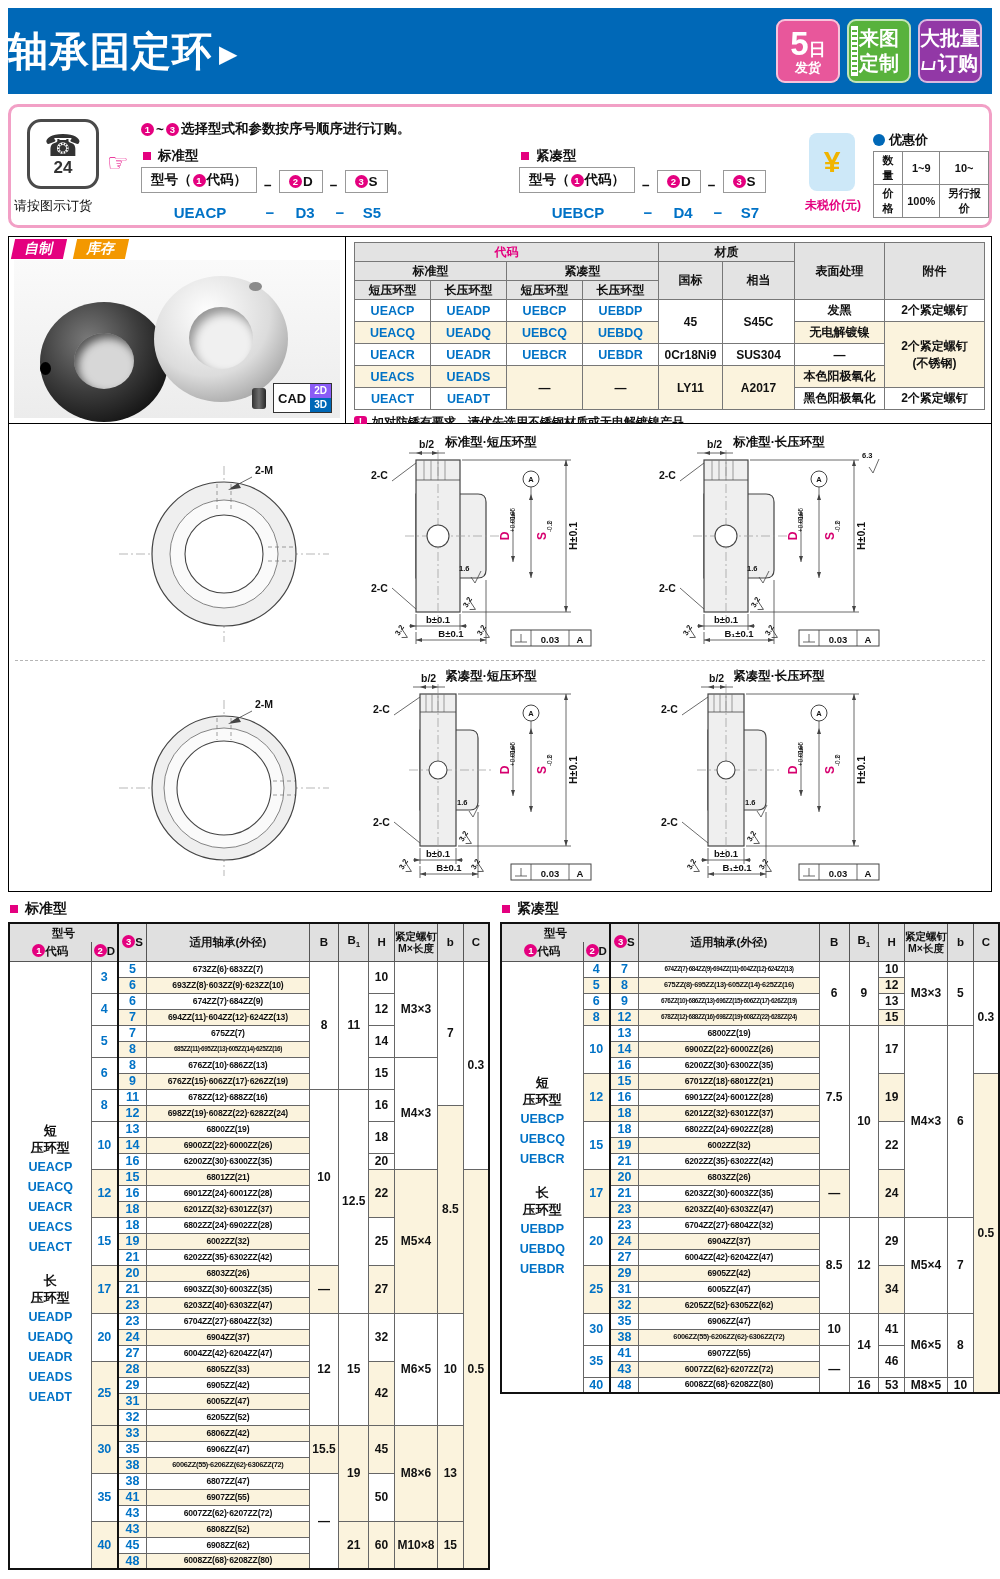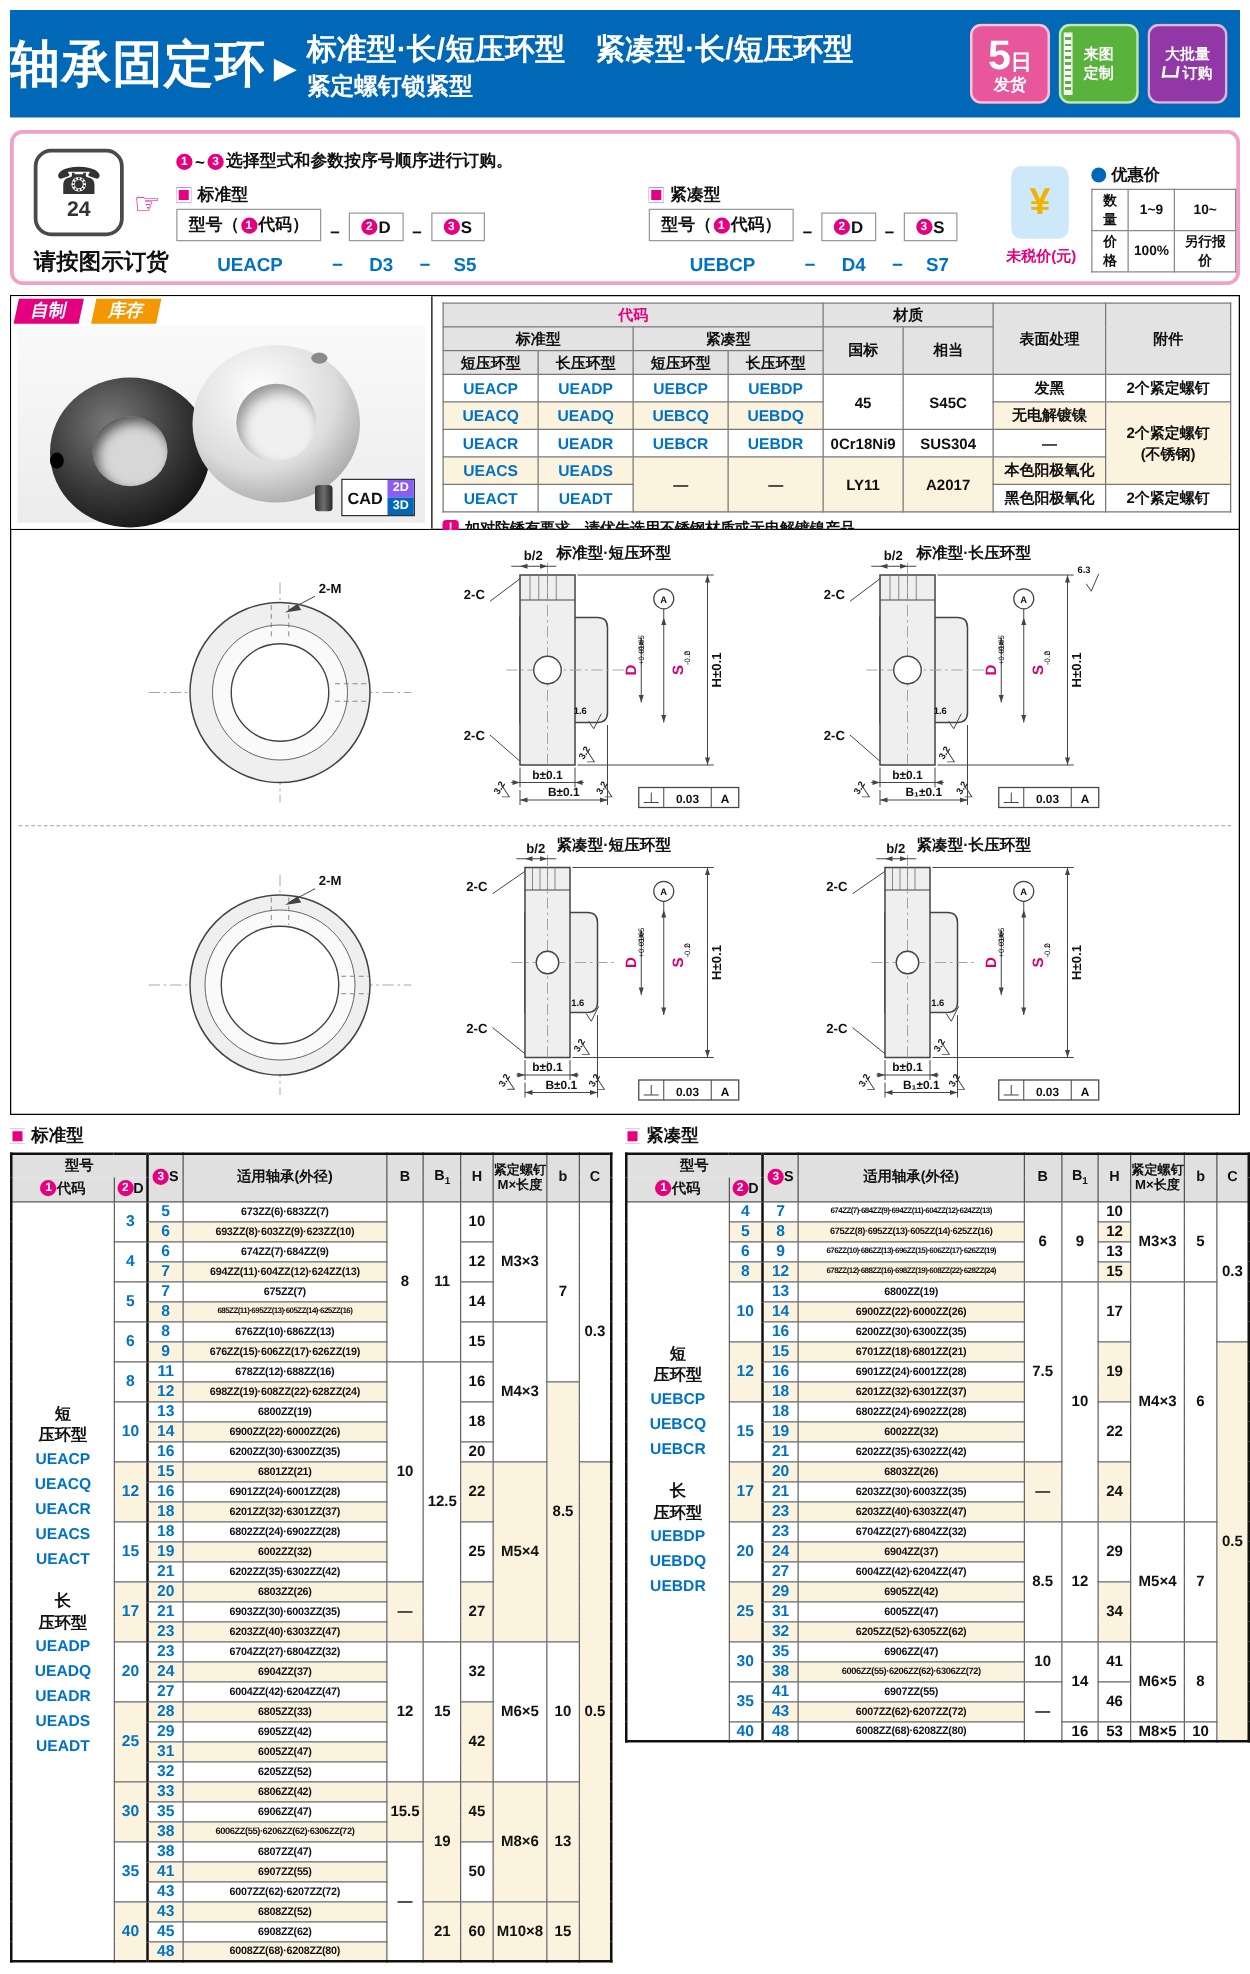--- a/index.html
+++ b/index.html
@@ -15,32 +15,32 @@
   .b-subs{margin-top:2px}
   .b-subs .s1{font-size:24px;font-weight:700;white-space:nowrap}
   .b-subs .s2{font-size:19px;font-weight:700;margin-top:1px}
   .badges{position:absolute;right:10px;top:11px;display:flex;gap:7px}
   .badge{width:64px;height:64px;border-radius:9px;color:#fff;font-weight:700;display:flex;flex-direction:column;
          align-items:center;justify-content:center;box-shadow:inset 0 0 0 2px rgba(255,255,255,.65);position:relative}
   .badge.pink{background:#e8579b}.badge.green{background:#58b23c}.badge.purple{background:#9238a6}
   .badge .hugeRow{display:flex;align-items:flex-end;line-height:1}
   .badge .huge{font-size:33px}.badge .midc{font-size:17px;margin-bottom:2px}
   .badge .sml{font-size:13px;line-height:1.1;margin-top:1px}
-  .badge .l{font-size:12px;line-height:1.25}
+  .badge .l{font-size:20px;line-height:1.25}
   .ruler{position:absolute;left:4px;top:7px;bottom:7px;width:7px;background:#fff;
          background:repeating-linear-gradient(#fff,#fff 3px,#58b23c 3px,#58b23c 5px);border:1px solid #fff}
   .cart{display:inline-block;width:13px;height:9px;border:2px solid #fff;border-top:none;transform:skewX(-8deg);margin-right:3px}
 
   
   .order{margin-top:10px;height:124px;border:3px solid #f2a0c6;border-radius:10px;position:relative;background:#fff}
   .ph{position:absolute;left:16px;top:12px;width:72px;height:70px;border:3px solid #4a4a4a;border-radius:14px;
       display:flex;flex-direction:column;align-items:center;justify-content:center}
   .ph .glyph{font-size:30px;color:#333;line-height:1}
   .ph .n24{font-size:17px;font-weight:700;color:#333;margin-top:-3px}
-  .ph-label{position:absolute;left:16px;top:90px;font-size:18px;font-weight:700}
+  .ph-label{position:absolute;left:3px;top:90px;font-size:13px;font-weight:400}
   .hand{position:absolute;left:96px;top:42px;color:#e4007f;font-size:24px;font-weight:700}
   .instr{position:absolute;left:130px;top:13px;font-size:13.5px;font-weight:700;display:flex;align-items:center;gap:2px}
   .circ{display:inline-block;width:13px;height:13px;border-radius:50%;background:#e4007f;color:#fff;font-size:9.5px;
         line-height:13px;text-align:center;font-weight:700;vertical-align:1px}
   .tagrow{position:absolute;display:flex;align-items:center;gap:5px;font-size:13.5px;font-weight:700}
   .sq{display:inline-block;width:12px;height:12px;background:#e4007f;box-shadow:inset 0 0 0 2px #fff,inset 0 0 0 3px #e4007f}
   .fx{position:absolute;display:flex;align-items:flex-end;font-size:13.5px;font-weight:700}
   .fbox{border:1.5px solid #999;padding:3px 9px;background:#fff;display:flex;align-items:center;gap:1px}
   .fd{margin:0 7px}
   .fex{position:absolute;display:flex;font-size:15px;font-weight:700;color:#0072c6}
@@ -128,24 +128,20 @@
   .labelcol .gap{margin-top:16px}
 </style>
 </head>
 <body>
 
 <div class="page">
 
   <div class="banner">
     <span class="b-title">轴承固定环</span>
     <span class="b-arrow">▶</span>
-    <div class="b-subs">
-      <div class="s1">标准型·长/短压环型　紧凑型·长/短压环型</div>
-      <div class="s2">紧定螺钉锁紧型</div>
-    </div>
     <div class="badges">
       <div class="badge pink">
         <div class="hugeRow">
           <span class="huge">5</span>
           <span class="midc">日</span>
         </div>
         <span class="sml">发货</span>
       </div>
       <div class="badge green">
         <span class="ruler"></span>

